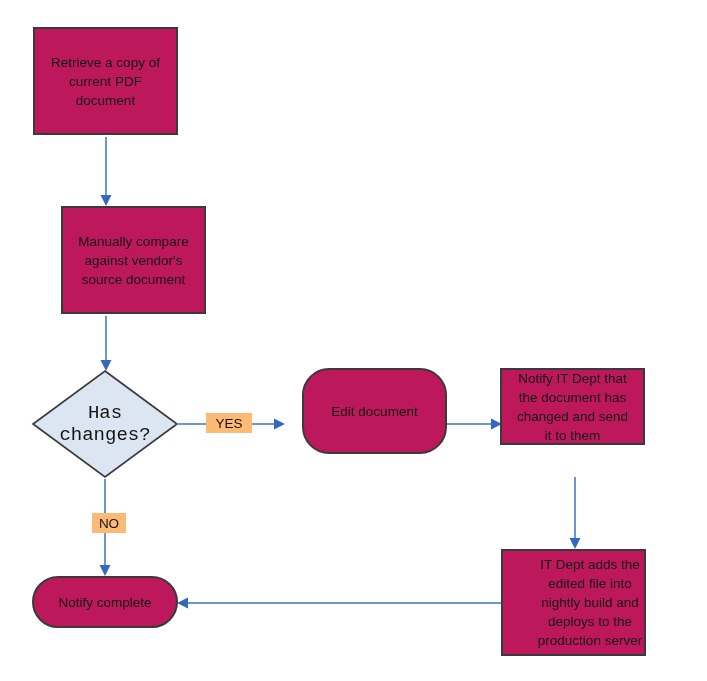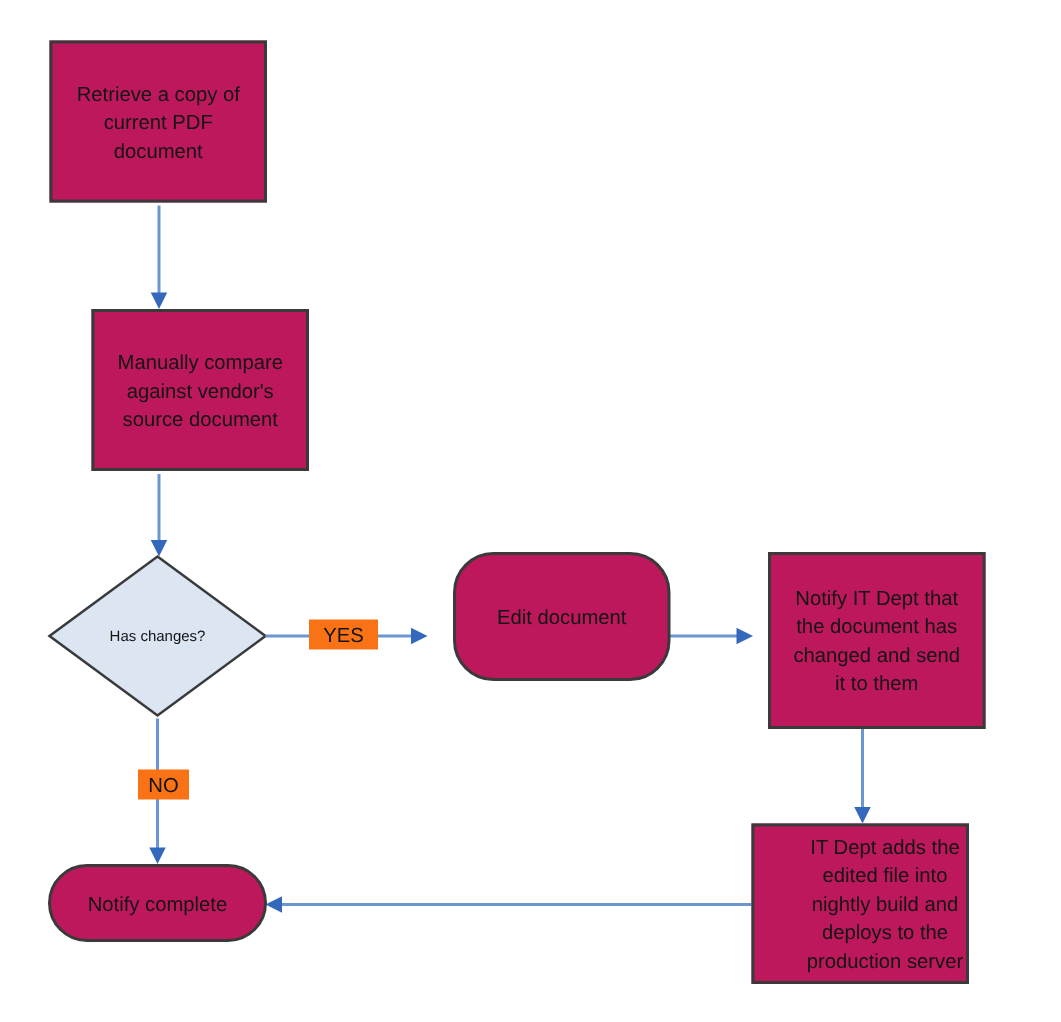--- a/index.html
+++ b/index.html
@@ -45,41 +45,42 @@
   .diamond-label {
     position: absolute;
     left: 40px;
     top: 412px;
     width: 130px;
     height: 24px;
     display: flex;
     align-items: center;
     justify-content: center;
     text-align: center;
-    font-size: 10px;
+    font-size: 19px;
     color: #141414;
     z-index: 3;
+    font-family: Liberation Mono, monospace;
   }
   .edge-label {
     position: absolute;
-    background: #f97316;
+    background: #fdba74;
     display: flex;
     align-items: center;
     justify-content: center;
     font-size: 13.5px;
     color: #141414;
     z-index: 3;
   }
   .edge-label.yes { left: 206px; top: 413px; width: 46px; height: 20px; }
   .edge-label.no  { left: 92px;  top: 513px; width: 34px; height: 20px; }
 
   .n-retrieve { left: 33px;  top: 27px;  width: 145px; height: 108px; }
   .n-compare  { left: 33px;  top: 206px; width: 145px; height: 108px; margin-left: 28px; }
   .n-edit     { left: 302px; top: 368px; width: 145px; height: 86px; border-radius: 27px; }
-  .n-notify   { left: 512px; top: 368px; width: 145px; height: 118px; }
+  .n-notify   { left: 500px; top: 368px; width: 145px; height: 77px; }
   .n-deploy   { left: 501px; top: 549px; width: 145px; height: 107px; padding-left: 33px; }
   .n-complete { left: 32px;  top: 576px; width: 146px; height: 52px; }
 </style>
 </head>
 <body>
 
 <div class="canvas">
 
   <svg class="arrow-layer" width="707" height="681" viewBox="0 0 707 681" xmlns="http://www.w3.org/2000/svg">
 

